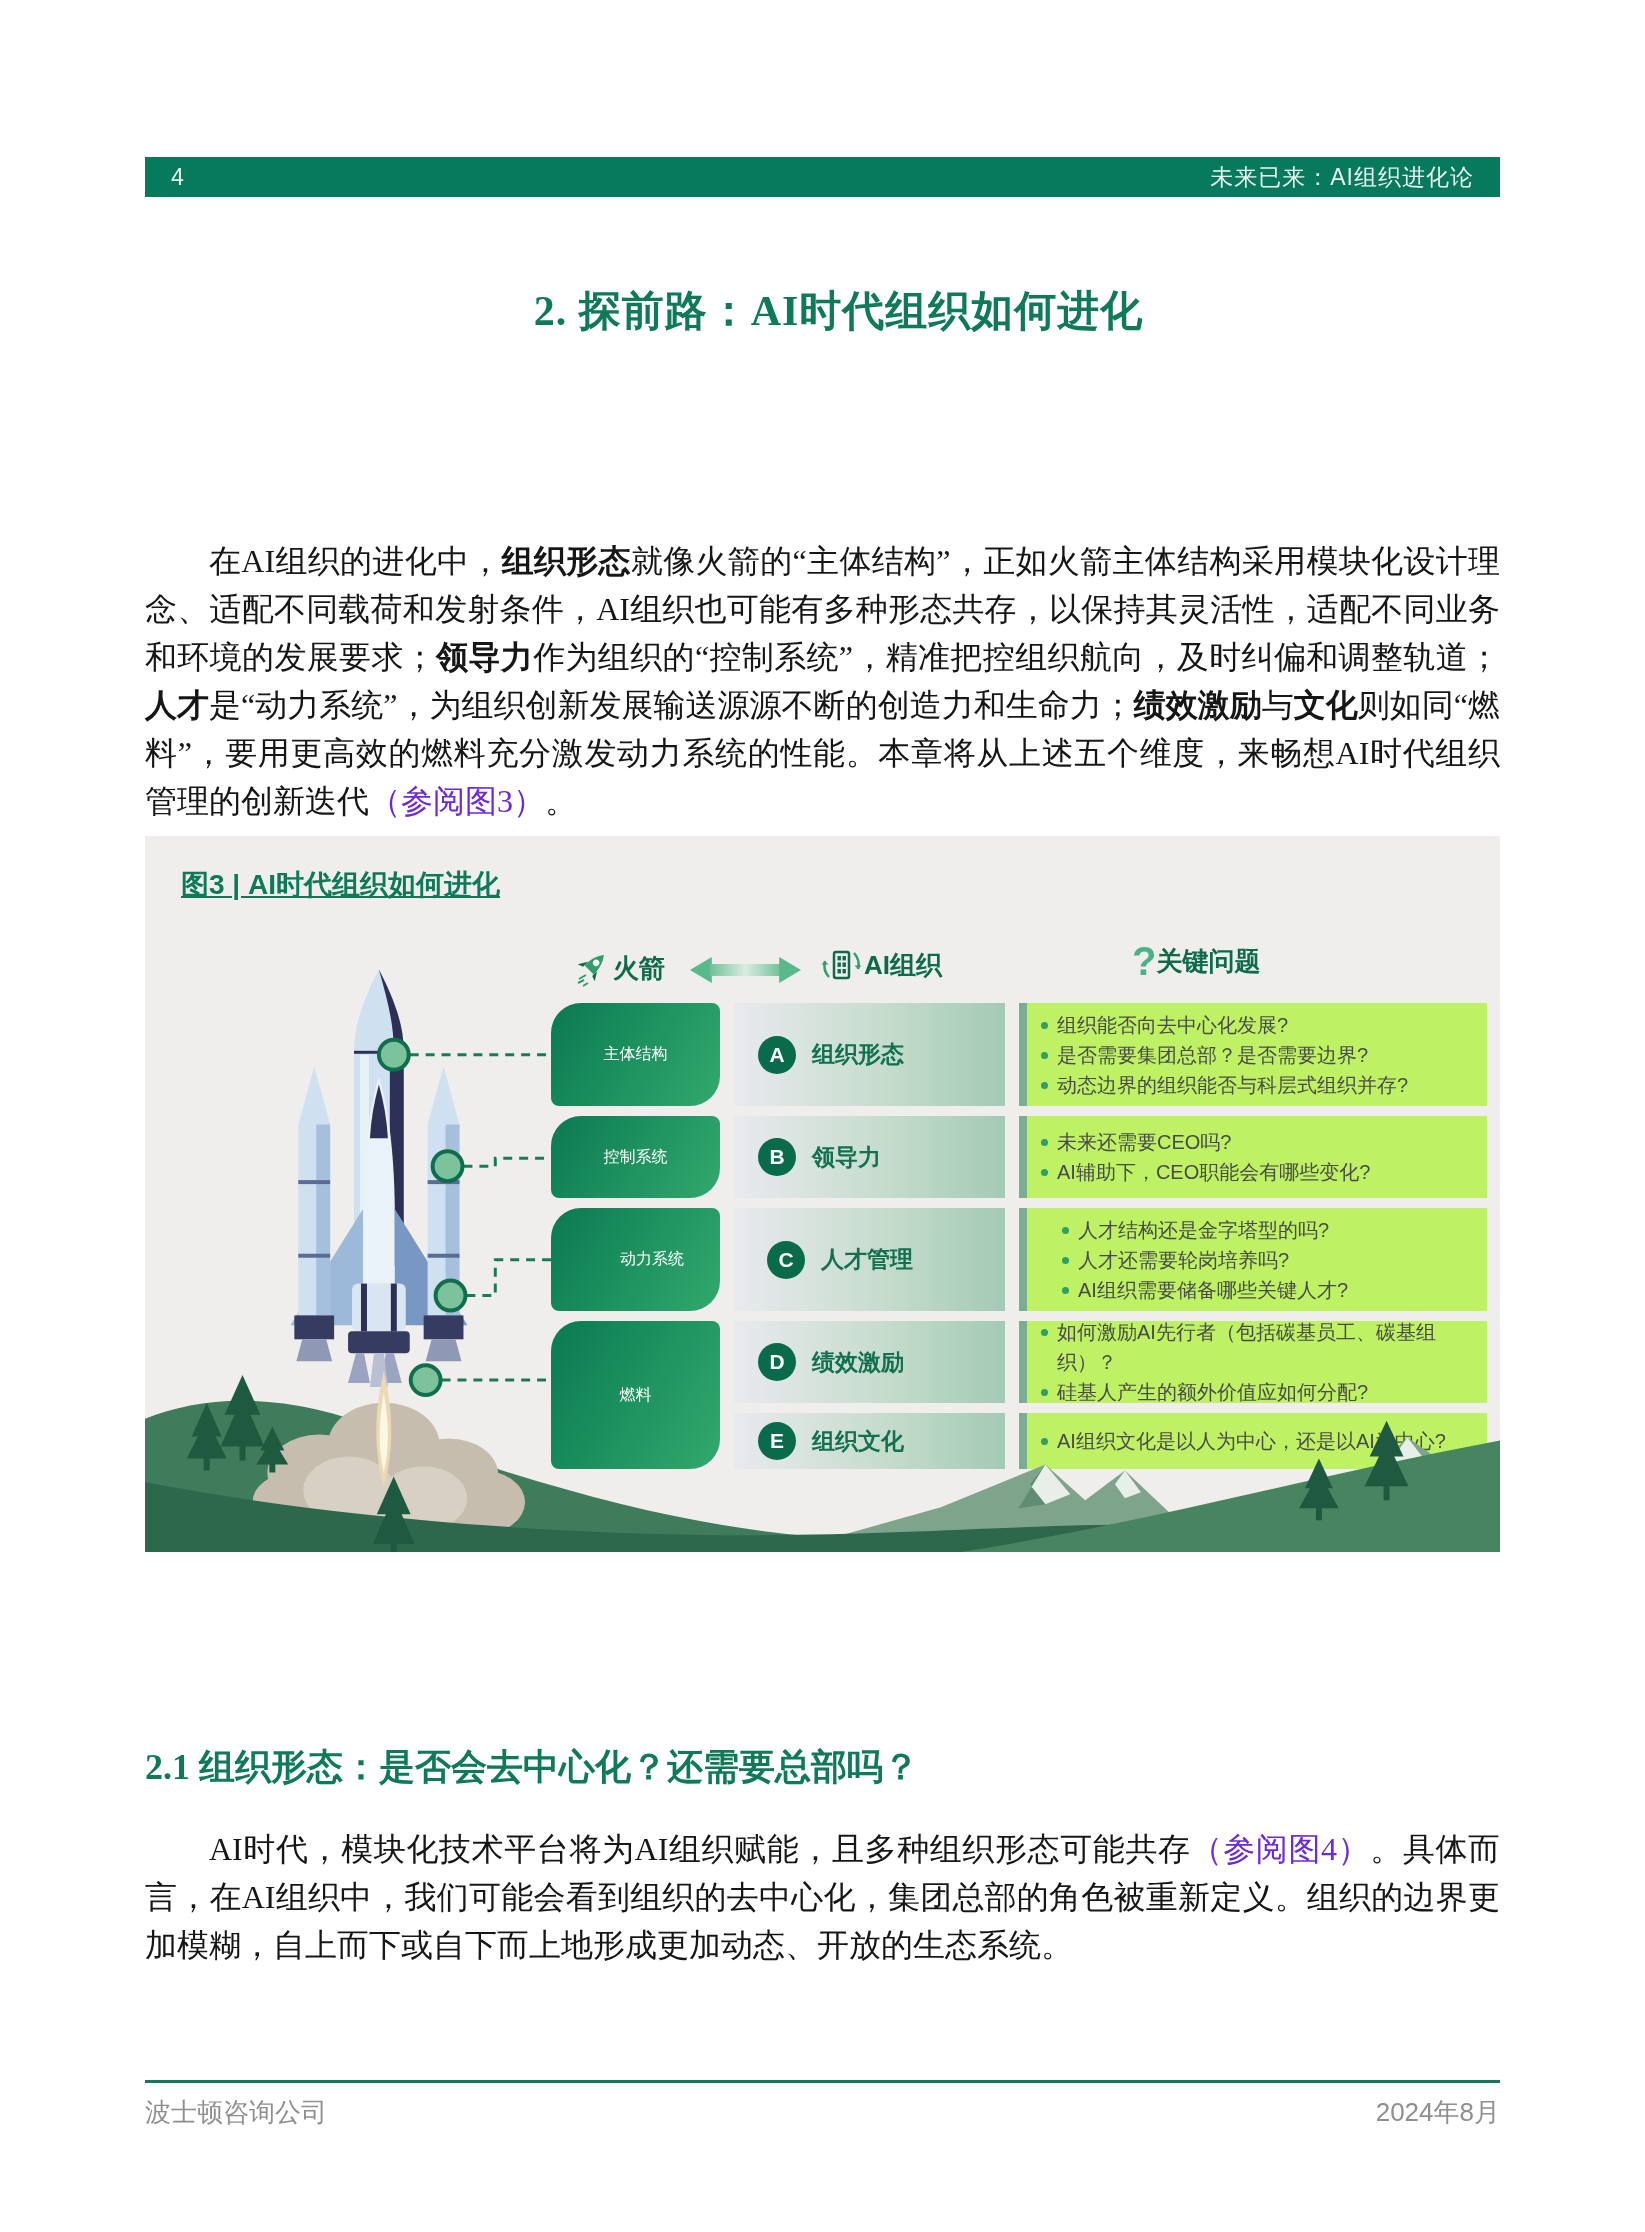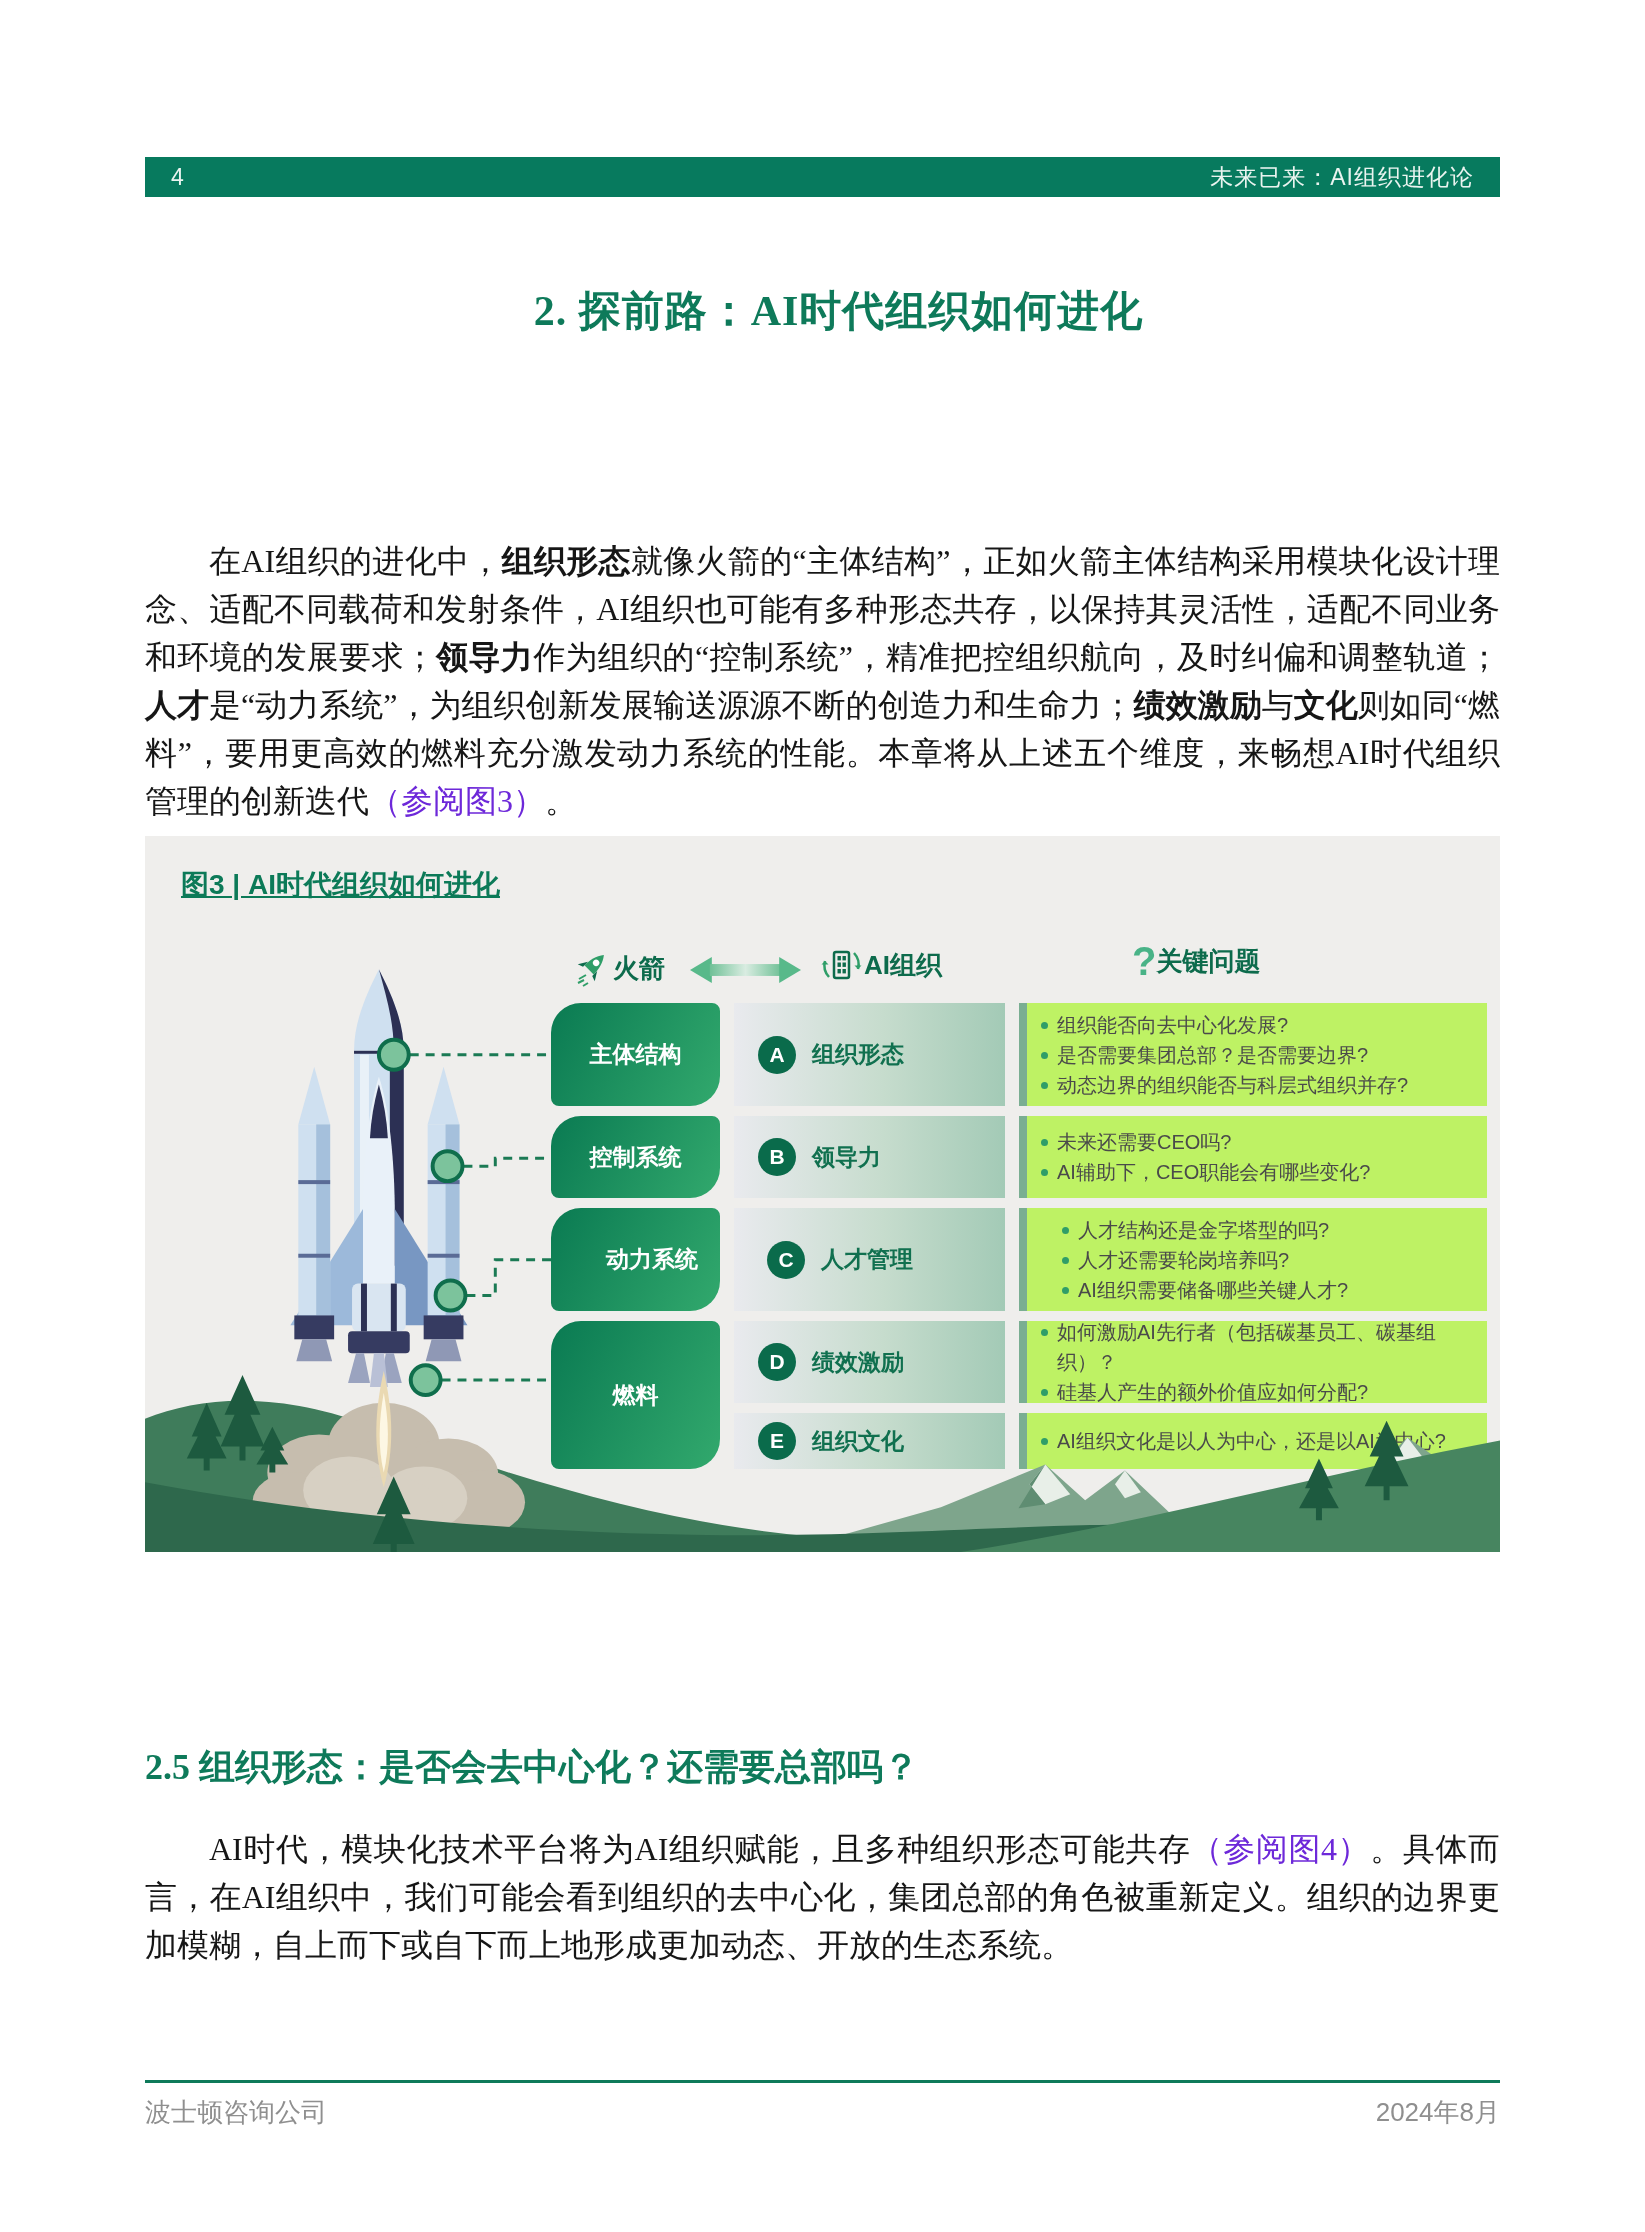--- a/index.html
+++ b/index.html
@@ -30,21 +30,21 @@
   .legend-rocket{left:430px;top:113px;}
   .legend-arrow{position:absolute;left:545px;top:119px;}
   .legend-org{left:673px;top:107px;}
   .legend-q{left:987px;top:105px;}
   .qmark{font-size:40px;font-weight:800;color:#49b387;line-height:40px;}
   
   .fig-grid{position:absolute;left:406px;top:167px;display:grid;
             grid-template-columns:169px 271px 468px;
             grid-template-rows:103px 82px 103px 82px 56px;gap:10px 14px;}
   .part-box{grid-column:1;display:flex;align-items:center;justify-content:center;color:#ffffff;
-            font-weight:700;font-size:23px;background:linear-gradient(118deg,#0a7a52,#32a96d);
+            font-weight:400;font-size:16px;background:linear-gradient(118deg,#0a7a52,#32a96d);
             border-radius:30px 8px 30px 8px;}
   .fuel{grid-row:4 / span 2;}
   .letter-cell{grid-column:2;display:flex;align-items:center;gap:16px;padding-left:24px;
                background:linear-gradient(90deg,#e9eaee 0%,#c6dccd 55%,#a3cab6 100%);}
   .badge{width:38px;height:38px;border-radius:50%;background:#0a6b4b;color:#fff;font-weight:700;
          font-size:21px;display:flex;align-items:center;justify-content:center;flex:0 0 38px;}
   .aspect{color:#10704f;font-weight:700;font-size:23px;}
   .bullet-cell{grid-column:3;background:#bef264;border-left:8px solid #7aae92;display:flex;
                flex-direction:column;justify-content:center;padding:6px 10px 6px 12px;box-sizing:border-box;}
   .bullet-cell ul{margin:0;padding:0;list-style:none;}
@@ -268,21 +268,21 @@
         <path d="M62,50 L47,84 L77,84 Z M62,66 L42,106 L82,106 Z M59,106 L65,106 L65,118 L59,118 Z"></path>
         <path d="M98,22 L80,62 L116,62 Z M98,44 L76,94 L120,94 Z M95,94 L101,94 L101,108 L95,108 Z"></path>
         <path d="M128,74 L116,98 L140,98 Z M128,86 L112,112 L144,112 Z M125,112 L131,112 L131,120 L125,120 Z"></path>
         <path d="M250,124 L233,162 L267,162 Z M250,144 L229,192 L271,192 Z M247,192 L253,192 L253,200 L247,200 Z"></path>
         <path d="M1180,106 L1166,136 L1194,136 Z M1180,120 L1160,156 L1200,156 Z M1177,156 L1183,156 L1183,168 L1177,168 Z"></path>
         <path d="M1248,68 L1231,104 L1265,104 Z M1248,88 L1226,134 L1270,134 Z M1245,134 L1251,134 L1251,148 L1245,148 Z"></path>
       </g>
     </svg>
   </div>
 
-  <h2 class="h2">2.5 组织形态：是否会去中心化？还需要总部吗？</h2>
+  <h2 class="h2">2.1 组织形态：是否会去中心化？还需要总部吗？</h2>
 
   <p class="body-p p3"><span>AI时代，模块化技术平台将为AI组织赋能，且多种组织形态可能共存</span><span class="green">（参阅图4）</span><span>。具体而言，在AI组织中，我们可能会看到组织的去中心化，集团总部的角色被重新定义。组织的边界更加模糊，自上而下或自下而上地形成更加动态、开放的生态系统。</span></p>
 
   <div class="footer-line"></div>
   <div class="footer-row">
     <span>波士顿咨询公司</span>
     <span>2024年8月</span>
   </div>
 
 </div>

